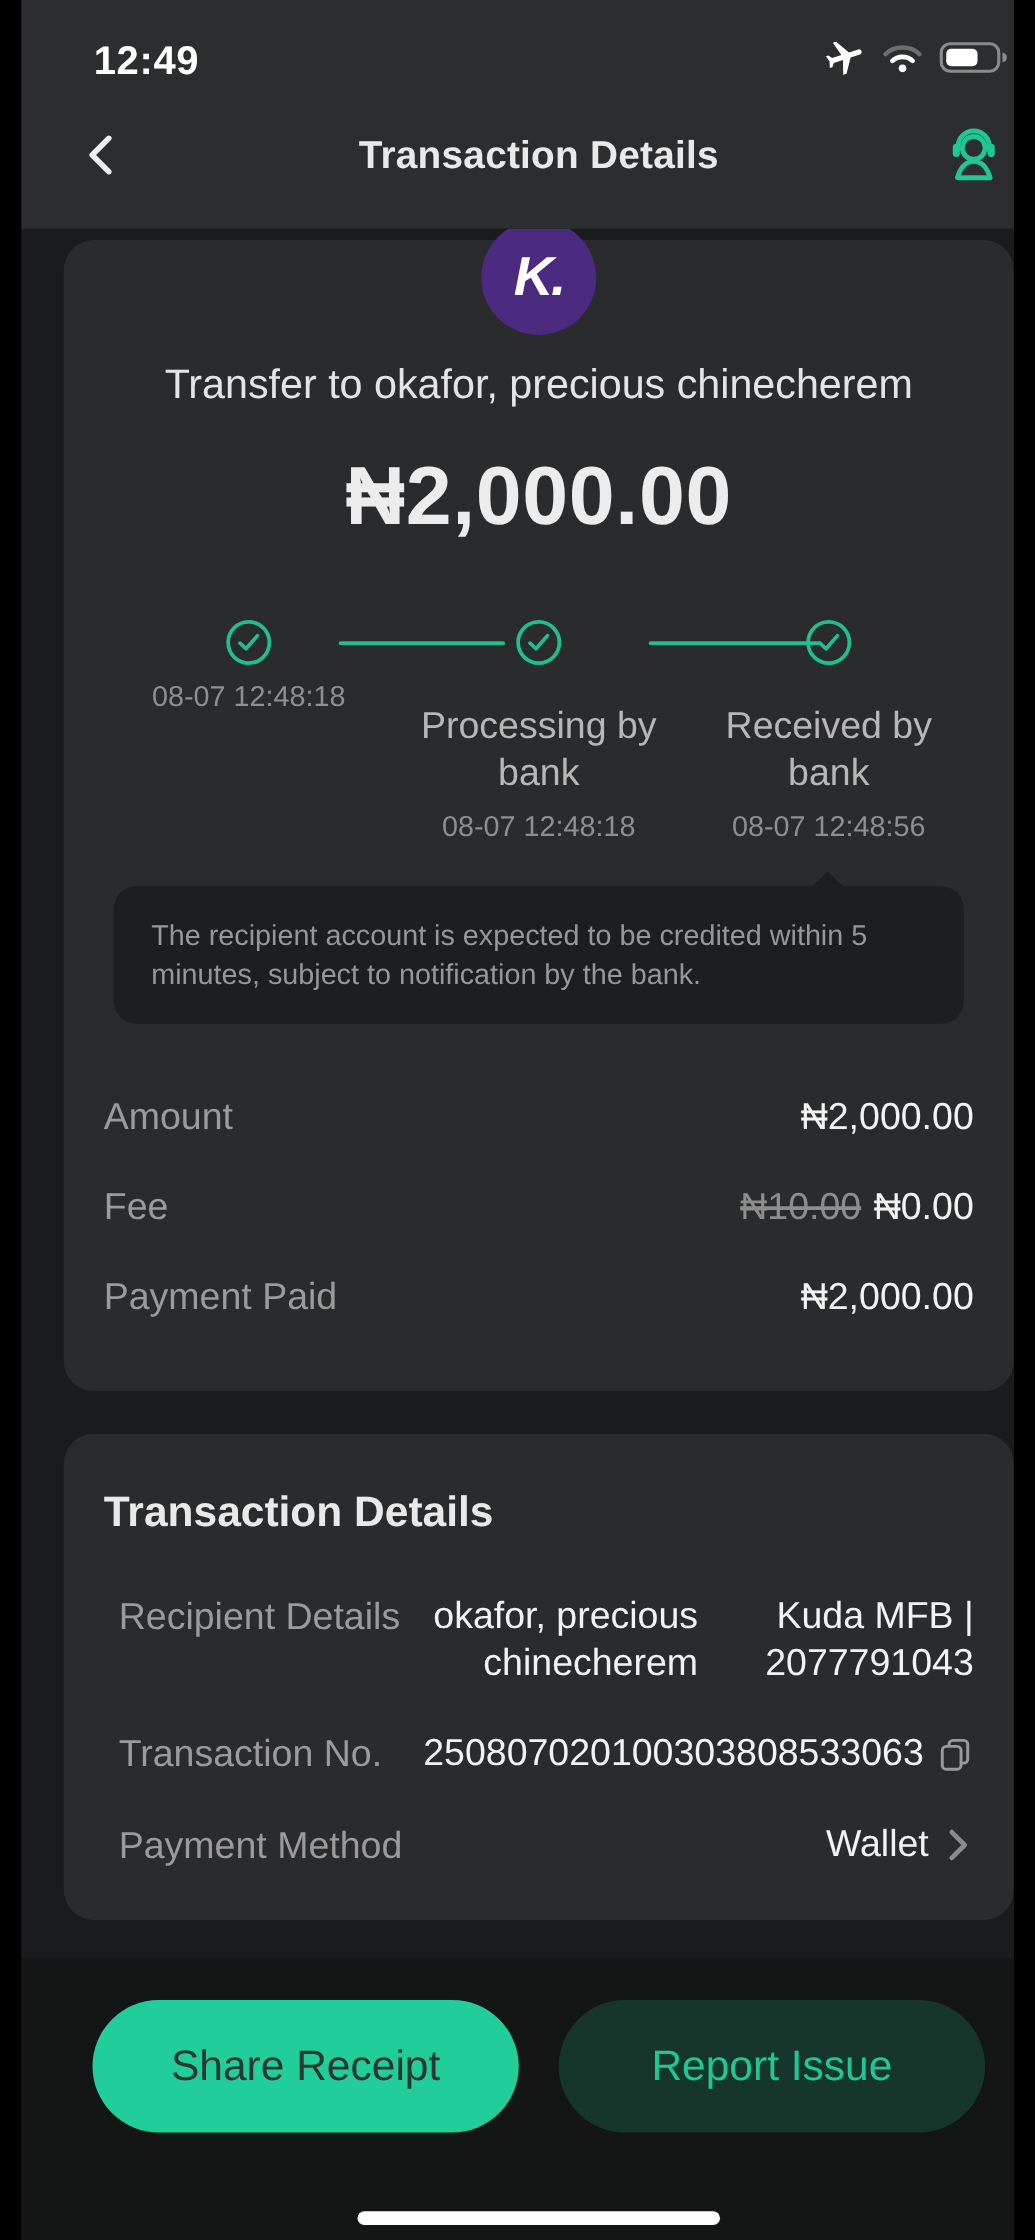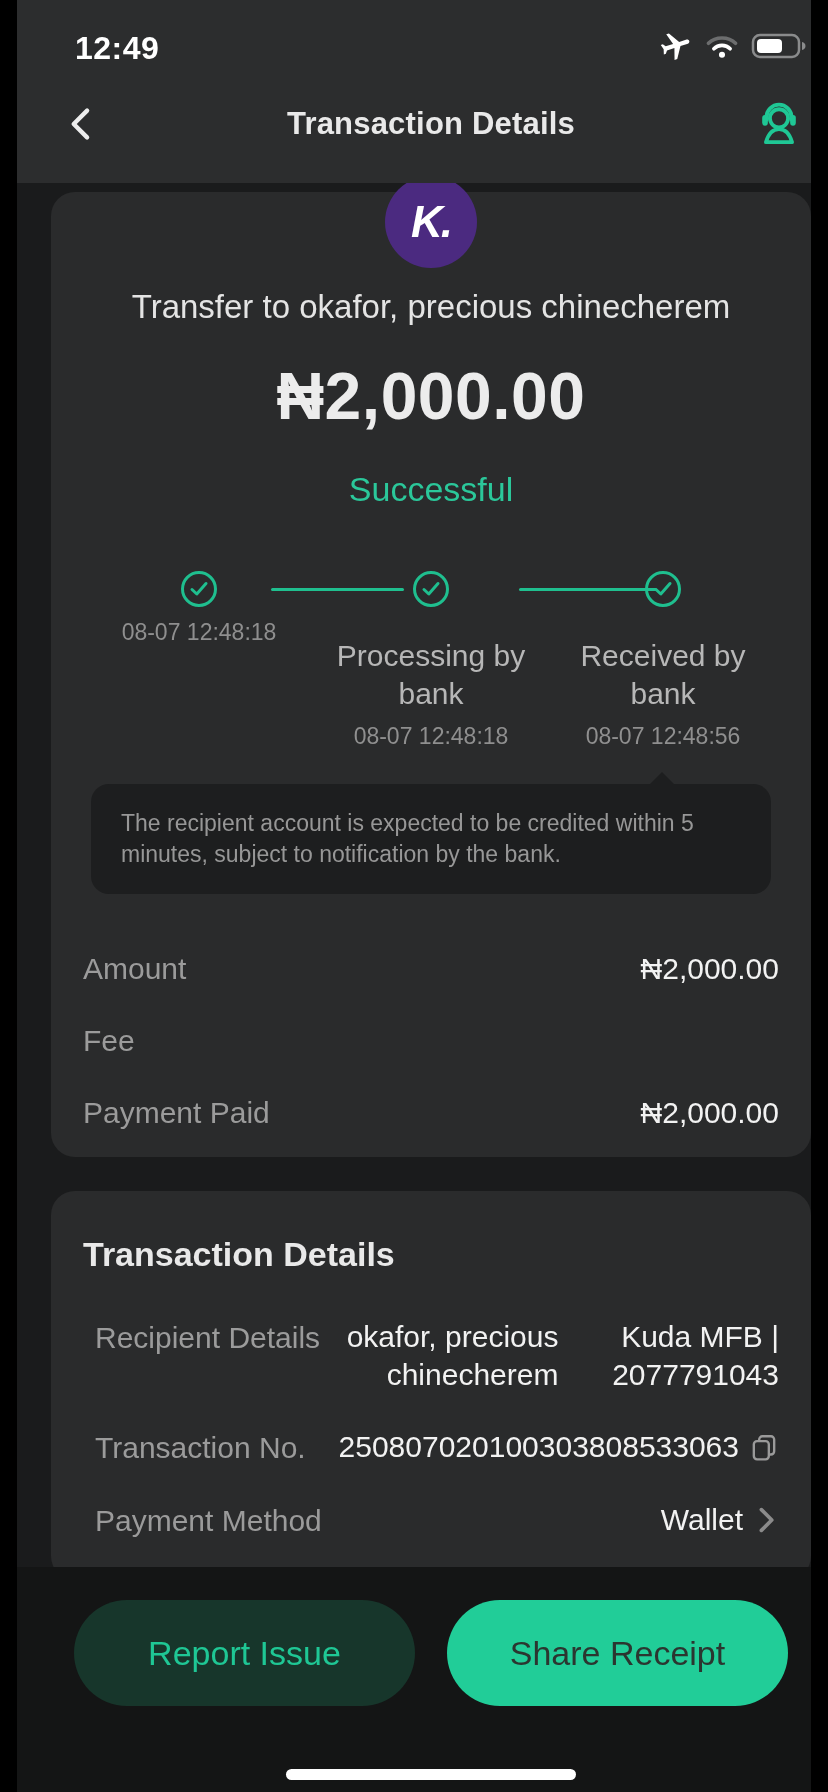--- a/index.html
+++ b/index.html
@@ -22,21 +22,21 @@
 
   
   .scroll { position:absolute; top:183px; left:0; width:828px; height:1384px; overflow:hidden; background:#1a1b1c; }
   .logo-circle {
     position:absolute; top:-7px; left:50%; transform:translateX(-50%);
     width:92px; height:92px; border-radius:50%; background:#4b2a80; z-index:5;
     display:flex; align-items:center; justify-content:center;
     color:#fff; font-size:44px; font-weight:700; font-style:italic; letter-spacing:-2px;
   }
   .card { background:#2a2b2c; border-radius:24px; margin:0 34px; }
-  .card1 { margin-top:9px; padding:96px 32px 27px 32px; }
+  .card1 { margin-top:9px; padding:96px 32px 58px 32px; }
   .transfer-title { text-align:center; font-size:33px; color:#e4e4e4; font-weight:400; }
   .big-amount { text-align:center; font-size:66px; font-weight:700; color:#ececec; margin-top:32px; letter-spacing:.5px; }
   .status-text { text-align:center; font-size:34px; color:#2bc79a; margin-top:36px; }
 
   
   .steps { position:relative; margin-top:60px; display:flex; }
   .step { flex:1; display:flex; flex-direction:column; align-items:center; }
   .step-check { width:40px; height:40px; }
   .step-label { margin-top:28px; font-size:30px; line-height:38px; color:#b7b7b7; text-align:center; max-width:190px; }
   .step-time { margin-top:10px; font-size:23px; color:#8f8f8f; }
@@ -124,21 +124,20 @@
   </div>
 
   <div class="scroll">
     <div class="logo-circle">
       <span>K.</span>
     </div>
 
     <div class="card card1">
       <div class="transfer-title">Transfer to okafor, precious chinecherem</div>
       <div class="big-amount">₦2,000.00</div>
-      <div class="status-text">Successful</div>
 
       <div class="steps">
         <div class="connector c1"></div>
         <div class="connector c2"></div>
 
         <div class="step">
           <span class="step-check">
             <svg width="40" height="40" viewBox="0 0 40 40" fill="none">
                 <circle cx="20" cy="20" r="16.5" stroke="#1fbf8f" stroke-width="3"></circle>
                 <polyline points="13,20.5 17.8,25 27,14.5" stroke="#1fbf8f" stroke-width="3" stroke-linecap="round" stroke-linejoin="round"></polyline>
@@ -175,20 +174,23 @@
         <div class="notice">The recipient account is expected to be credited within 5 minutes, subject to notification by the bank.</div>
       </div>
 
       <div class="rows">
         <div class="row">
           <span class="row-label">Amount</span>
           <span class="row-value">₦2,000.00</span>
         </div>
         <div class="row">
           <span class="row-label">Fee</span>
+          <span class="row-value">
+            <span class="old-value">₦10.00</span><span>₦0.00</span>
+          </span>
         </div>
         <div class="row">
           <span class="row-label">Payment Paid</span>
           <span class="row-value">₦2,000.00</span>
         </div>
       </div>
     </div>
 
     <div class="card card2">
       <div class="card2-heading">Transaction Details</div>
@@ -228,19 +230,19 @@
             </span>
           </span>
         </div>
 
       </div>
     </div>
   </div>
 
   <div class="bottombar">
     <div class="btn-row">
+      <button class="pill share">Share Receipt</button>
       <button class="pill report">Report Issue</button>
-      <button class="pill share">Share Receipt</button>
     </div>
     <div class="home-indicator"></div>
   </div>
 
 </div>
 
 </body></html>

